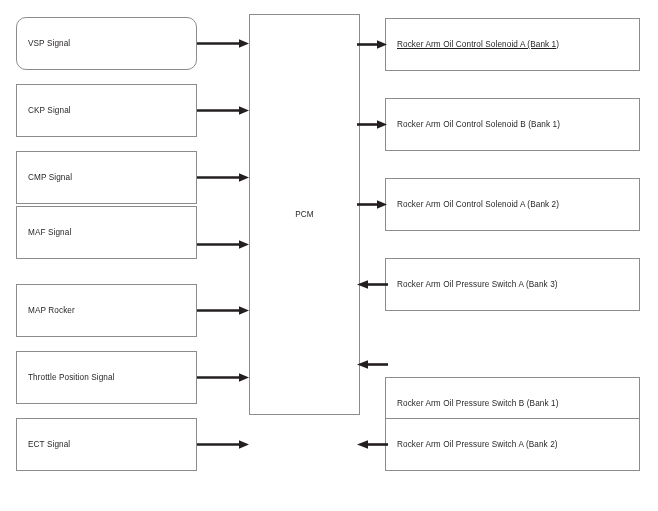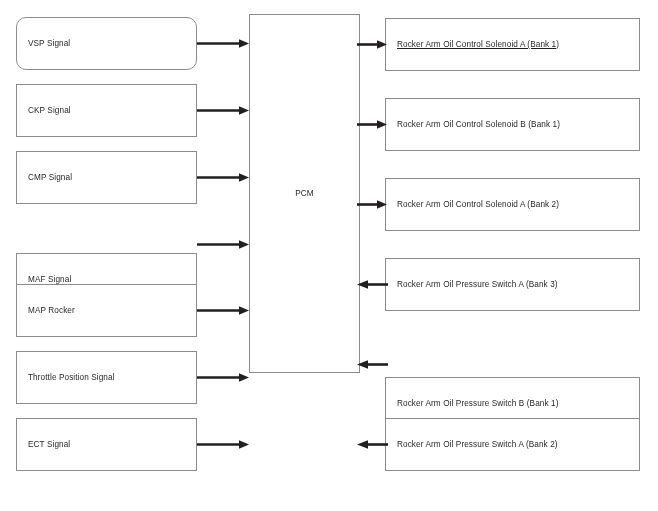--- a/index.html
+++ b/index.html
@@ -61,21 +61,21 @@
     padding-left: 11px;
   }
 
   
   #pcm-box {
     position: absolute;
     box-sizing: border-box;
     left: 249px;
     top: 14px;
     width: 111px;
-    height: 359px;
+    height: 401px;
     background: #ffffff;
     border: 1px solid #8c8c8c;
     display: flex;
     align-items: center;
     justify-content: center;
   }
   #pcm-box .node-label {
     font-size: 8.2px;
     padding: 0;
   }
@@ -98,21 +98,21 @@
 
   <div class="node-box input-box" style="top:17px;border-radius:10px;">
     <span class="node-label">VSP Signal</span>
   </div>
   <div class="node-box input-box" style="top:84px;">
     <span class="node-label">CKP Signal</span>
   </div>
   <div class="node-box input-box" style="top:151px;">
     <span class="node-label">CMP Signal</span>
   </div>
-  <div class="node-box input-box" style="top:206px;margin-top:47px;">
+  <div class="node-box input-box" style="top:206px;">
     <span class="node-label">MAF Signal</span>
   </div>
   <div class="node-box input-box" style="top:284px;">
     <span class="node-label">MAP Rocker</span>
   </div>
   <div class="node-box input-box" style="top:351px;">
     <span class="node-label">Throttle Position Signal</span>
   </div>
   <div class="node-box input-box" style="top:418px;">
     <span class="node-label">ECT Signal</span>

